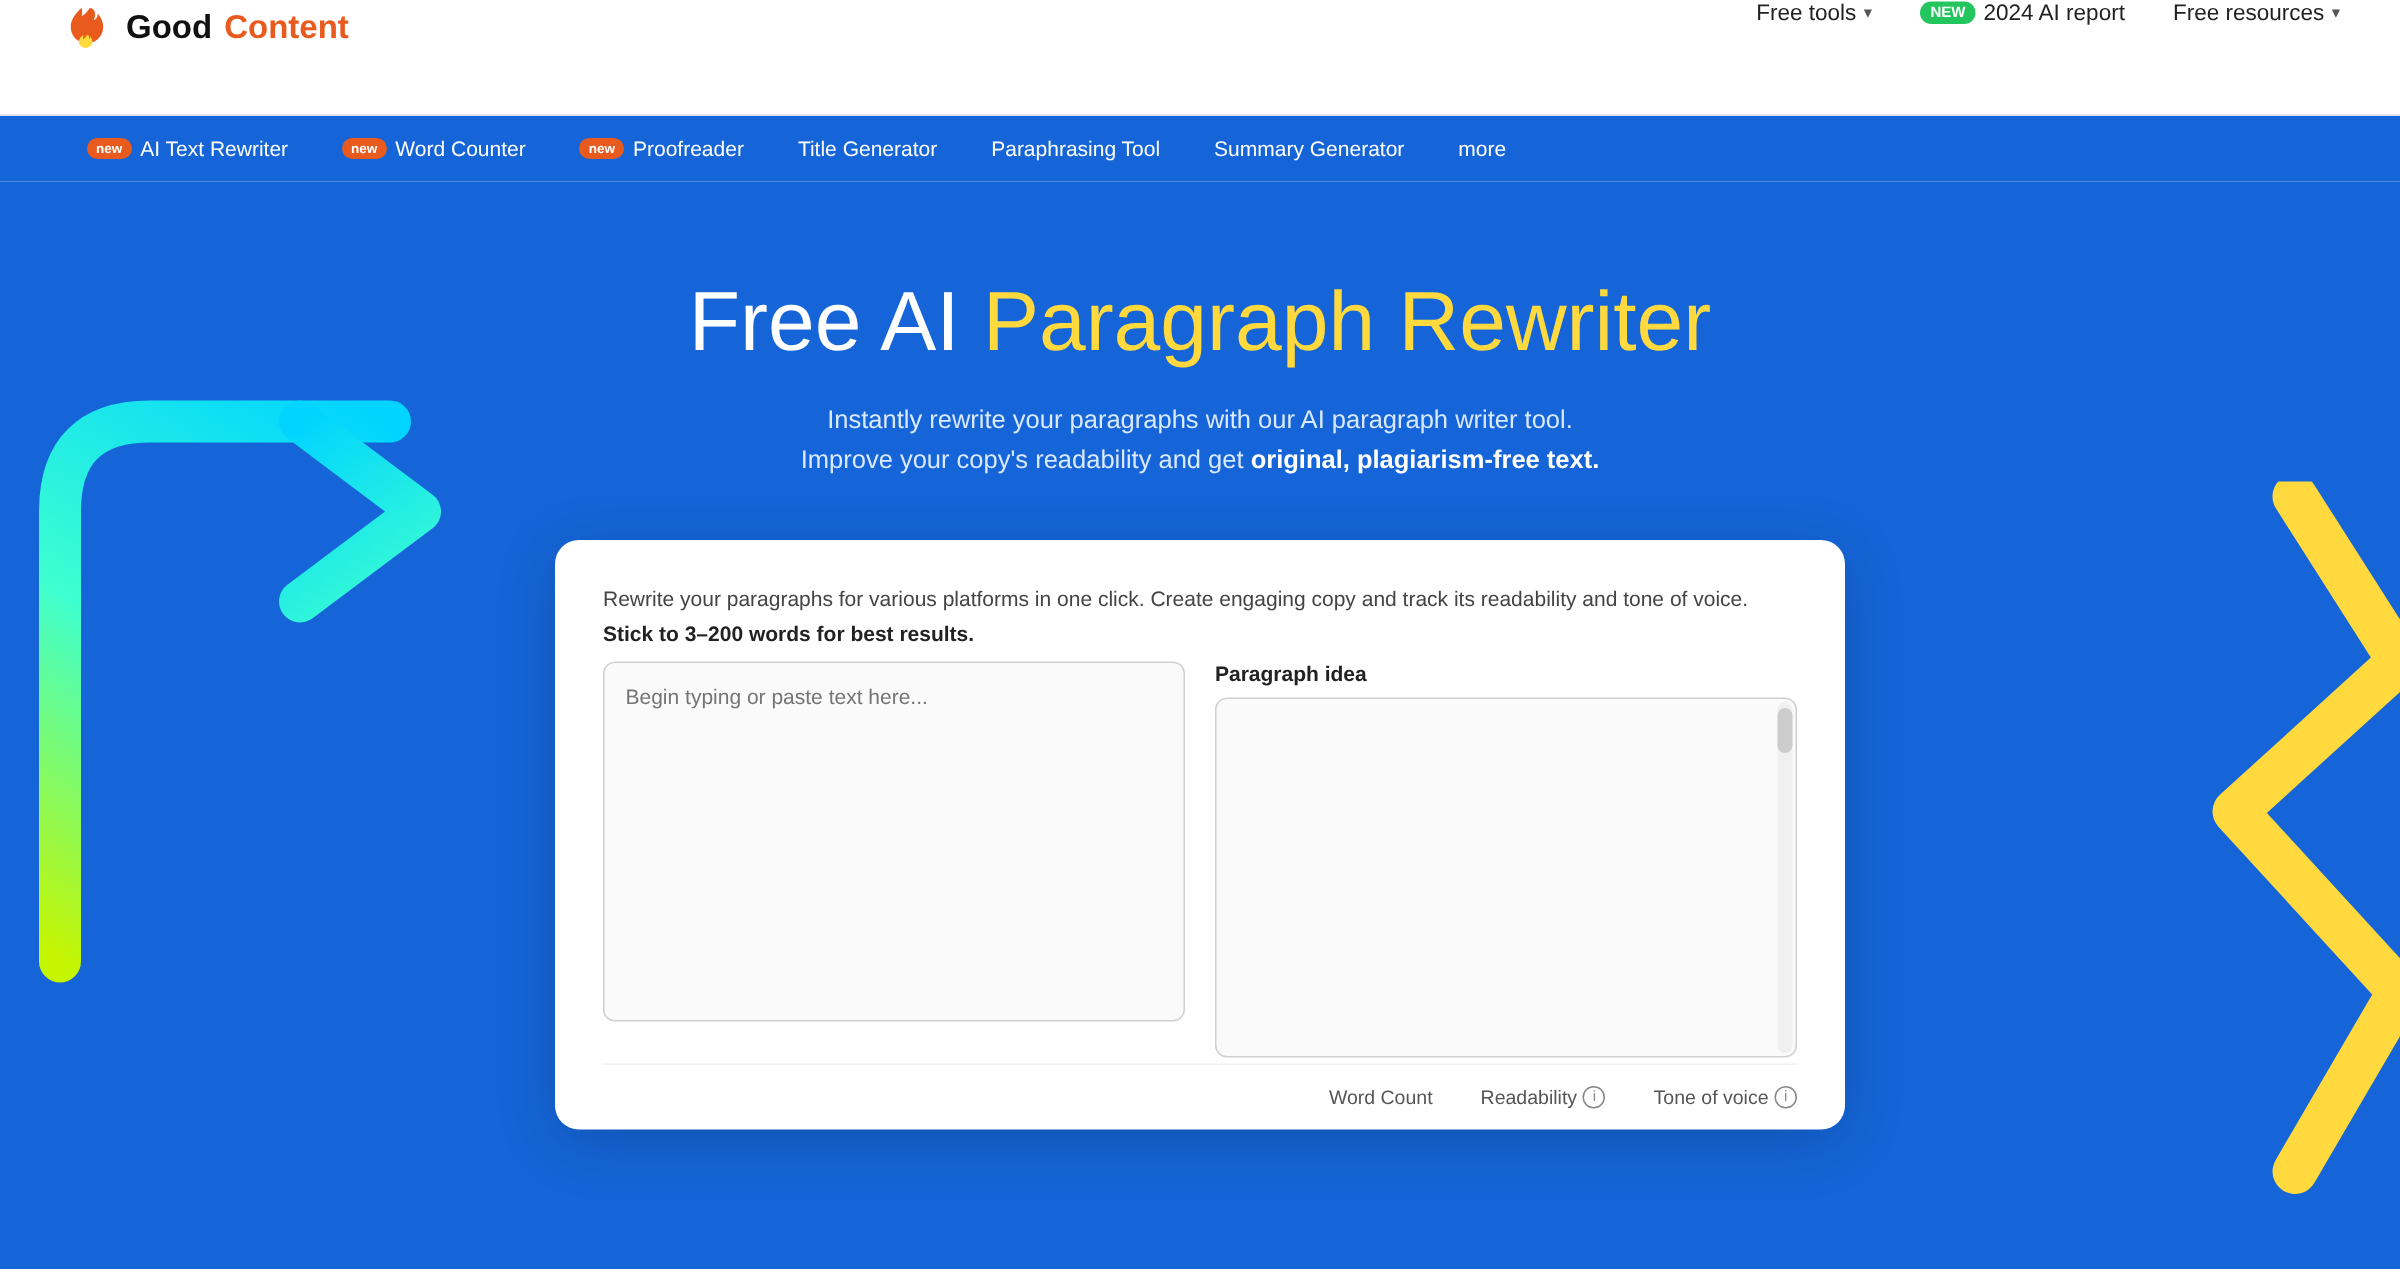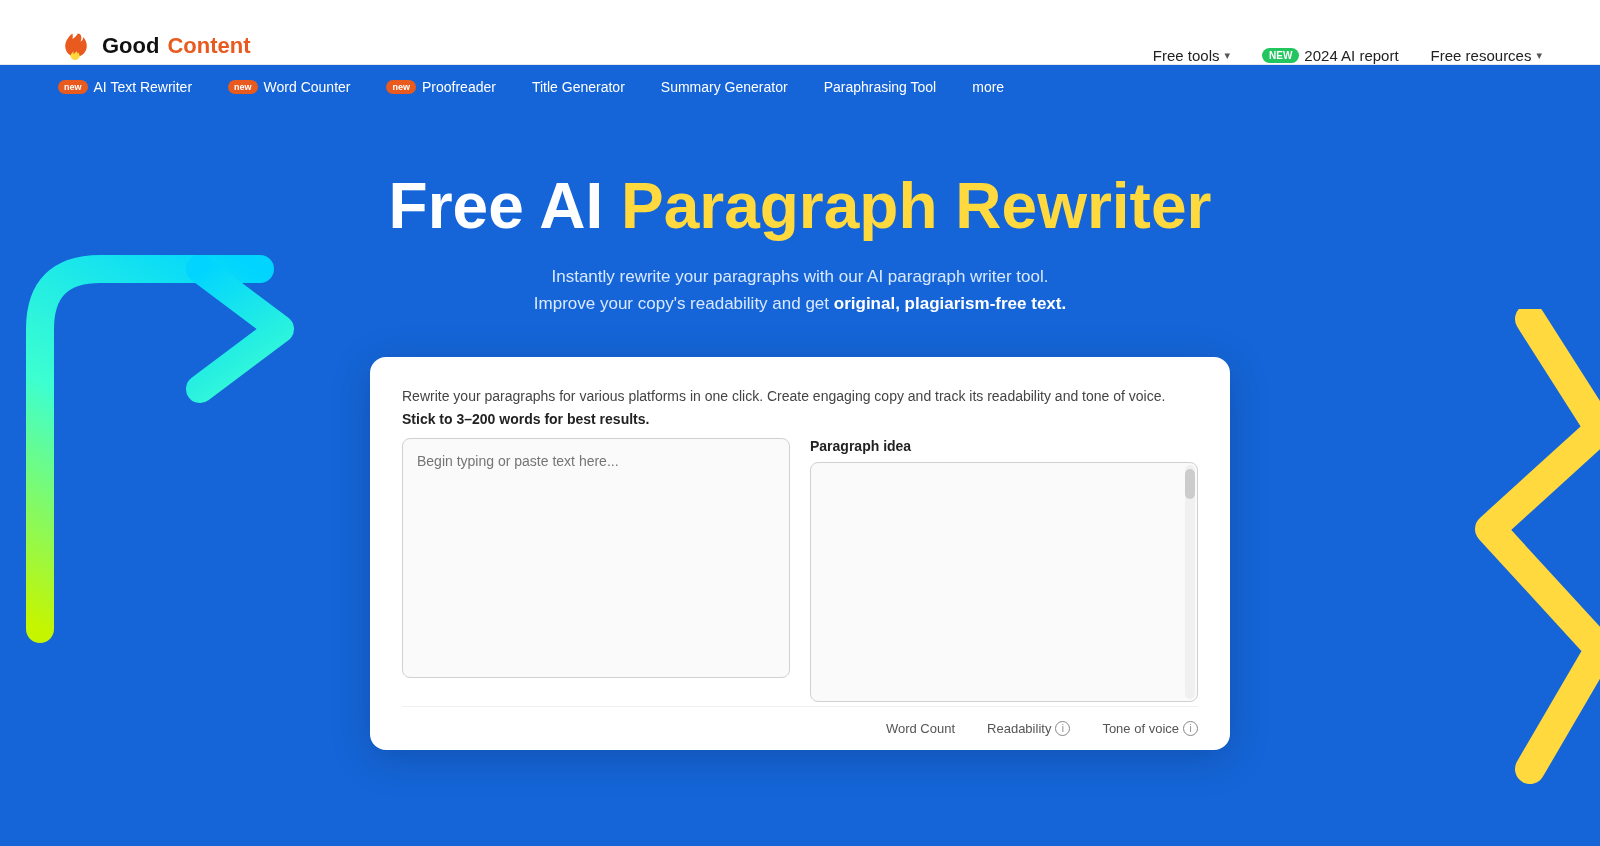--- a/index.html
+++ b/index.html
@@ -2,24 +2,24 @@
 <html><head>
   <meta charset="utf-8">
   <style>
     * { margin: 0; padding: 0; box-sizing: border-box; }
     body { font-family: -apple-system, BlinkMacSystemFont, 'Segoe UI', Arial, sans-serif; overflow-x: hidden; }
 
     
     .top-nav {
       background: #fff;
       border-bottom: 1px solid #e8e8e8;
-      padding: 0 58px;
-      height: 65px;
-      display: flex;
-      align-items: flex-end;
+      padding: 0 40px;
+      height: 77px;
+      display: flex;
+      align-items: flex-start;
       justify-content: space-between;
       position: relative;
       z-index: 10;
     }
     .logo {
       display: flex;
       align-items: center;
       gap: 8px;
       font-size: 22px;
       font-weight: 700;
@@ -118,22 +118,22 @@
     .shape-right {
       position: absolute;
       right: -30px;
       top: 200px;
       width: 200px;
       height: 500px;
       z-index: 1;
     }
 
     .hero-title {
-      font-size: 64px;
-      font-weight: 700;
+      font-size: 56px;
+      font-weight: 400;
       color: #fff;
       text-align: center;
       margin-bottom: 20px;
       position: relative;
       z-index: 2;
     }
     .hero-title .highlight {
       color: #ffd93d;
     }
     .hero-subtitle {
@@ -298,24 +298,24 @@
     <span>Word Counter</span>
   </a>
   <a class="sub-nav-item" href="#">
     <span class="new-badge-orange">new</span>
     <span>Proofreader</span>
   </a>
   <a class="sub-nav-item" href="#">
     <span>Title Generator</span>
   </a>
   <a class="sub-nav-item" href="#">
+    <span>Paraphrasing Tool</span>
+  </a>
+  <a class="sub-nav-item" href="#">
     <span>Summary Generator</span>
-  </a>
-  <a class="sub-nav-item" href="#">
-    <span>Paraphrasing Tool</span>
   </a>
   <span class="sub-nav-more">more</span>
 </nav>
 
 <section class="hero">
 
   <svg class="shape-left" viewBox="0 0 360 420" fill="none" xmlns="http://www.w3.org/2000/svg">
     <path d="M60 380 L60 80 Q60 20 120 20 L280 20" stroke="url(#leftGrad)" stroke-width="28" fill="none" stroke-linecap="round" stroke-linejoin="round"></path>
     <defs>
       <linearGradient id="leftGrad" x1="60" y1="380" x2="280" y2="20" gradientUnits="userSpaceOnUse">

